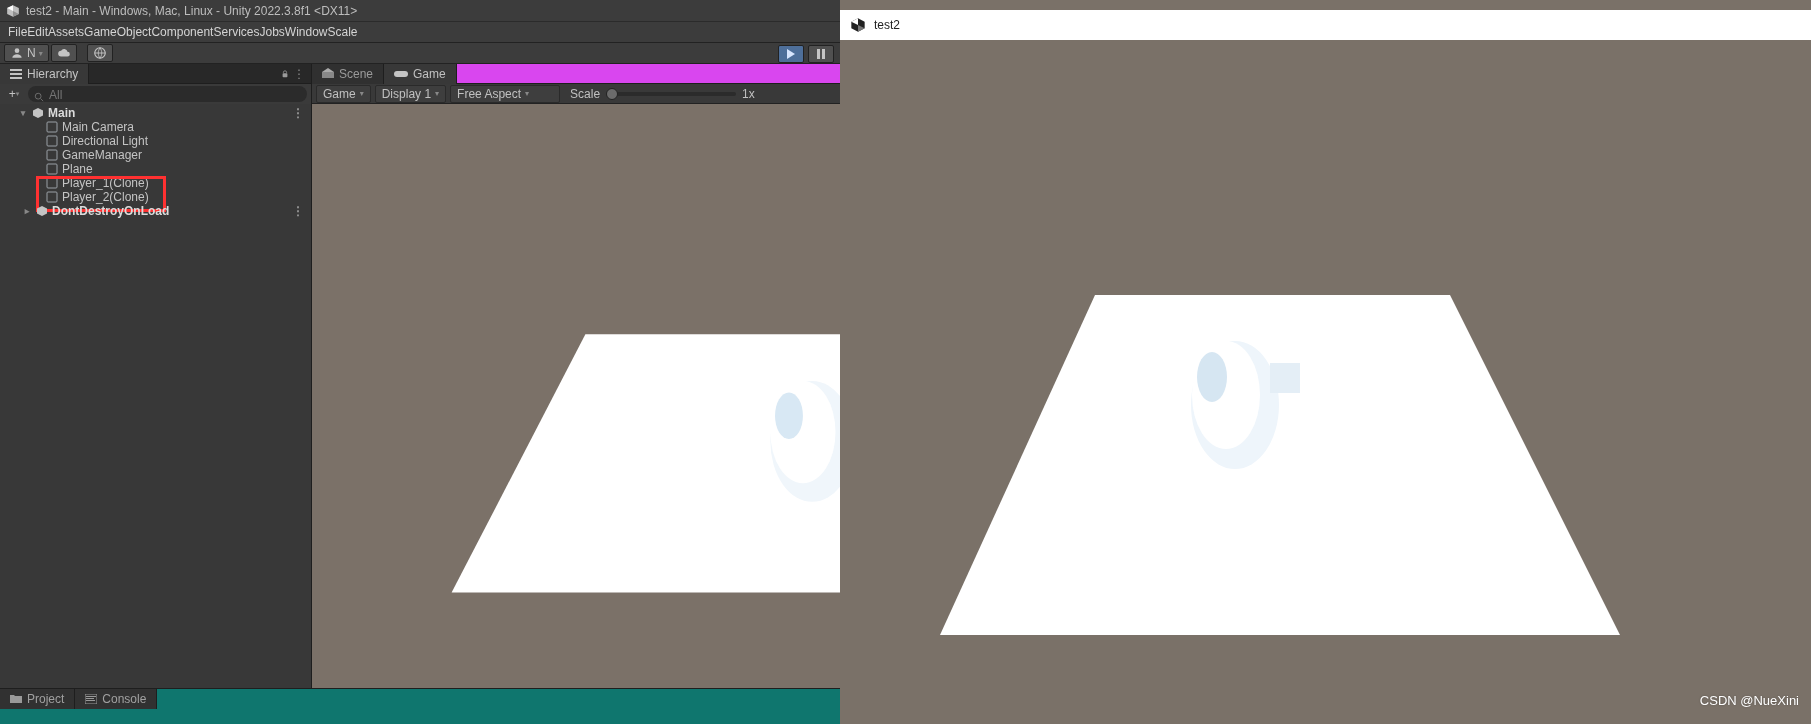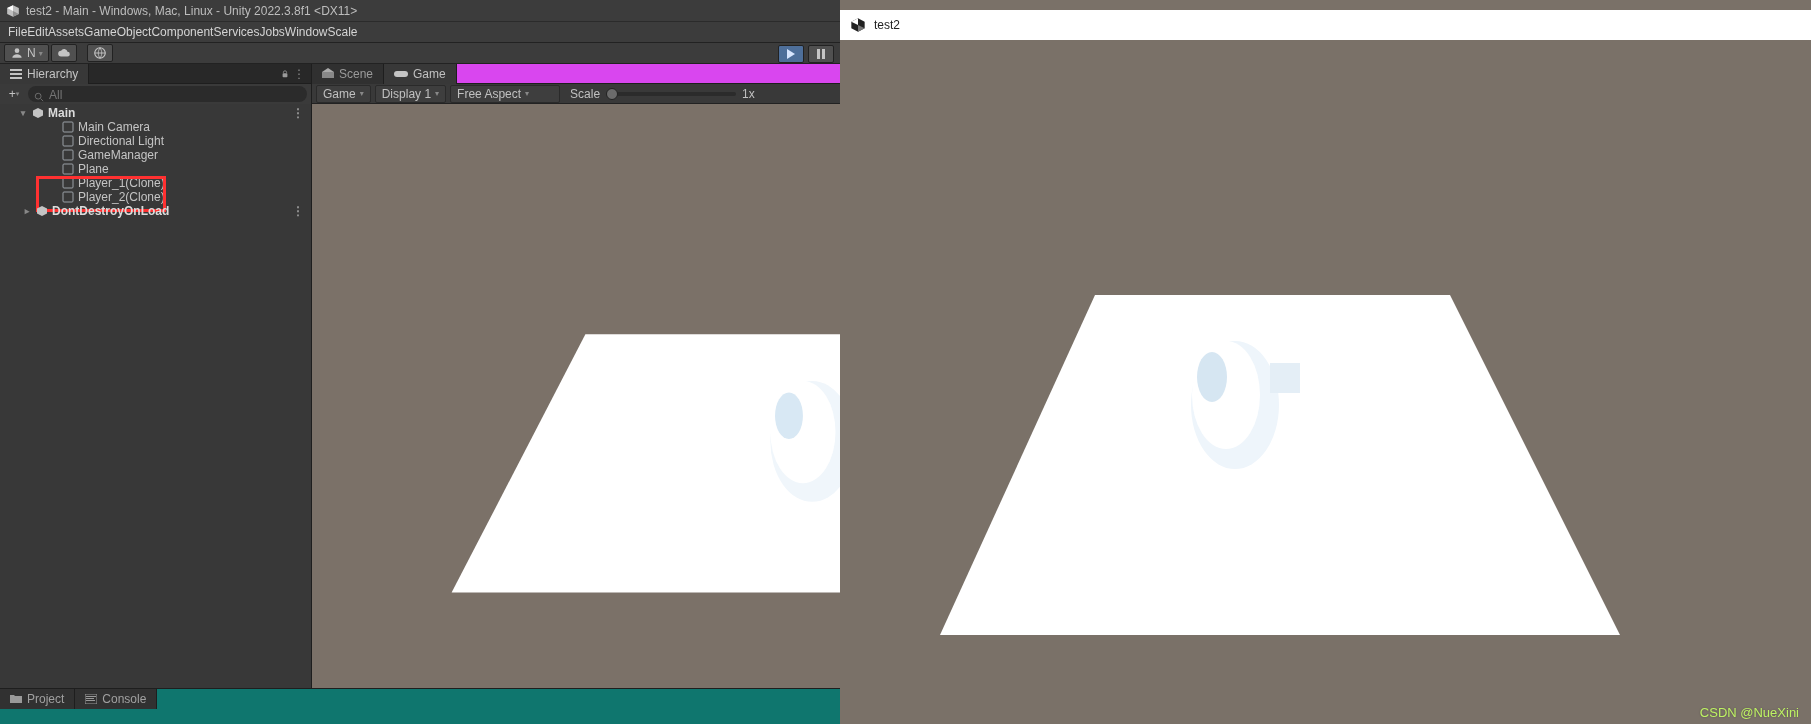--- a/index.html
+++ b/index.html
@@ -38,21 +38,21 @@
 .panel-corner { width:30px; display:flex; align-items:center; justify-content:flex-end; padding-right:6px; color:#888; gap:4px;}
 .hierarchy-toolbar { height:20px; background:#3a3a3a; display:flex; align-items:center; padding:0 4px; gap:4px; }
 .search-box { flex:1; height:16px; background:#2b2b2b; border-radius:8px; display:flex; align-items:flex-end; padding:0 6px; gap:5px; color:#666; }
 .search-box input { flex:1; background:transparent; border:none; outline:none; color:#bbb; }
 .tree { flex:1; background:#383838; overflow:auto; padding-top:2px; position:relative; }
 .tree-row { height:14px; display:flex; align-items:center; gap:4px; padding-left:6px; color:#c4c4c4; white-space:nowrap; position:relative;}
 .tree-row .caret { width:10px; color:#888; font-size:9px; display:inline-block; text-align:center;}
 .tree-row svg { flex:none; }
 .bold { font-weight:bold; color:#dcdcdc; }
 .indent1 { padding-left: 32px; }
-.indent2 { padding-left: 62px; } 
+.indent2 { padding-left: 46px; } 
 .highlight-box { position:absolute; left:36px; top:0; border:3px solid #ff3131; width:130px; height:36px; pointer-events:none; }
 .kebab { position:absolute; right:6px; color:#999; font-size:12px; letter-spacing:1px; }
 
 
 .view-tabs { height:20px; background:#d946ef; border-bottom:1px solid #1e1e1e; display:flex;}
 .view-tab { height:20px; padding:0 10px; display:flex; align-items:center; gap:5px; color:#c0c0c0; border-right:1px solid #1e1e1e;}
 .view-tab.active { background:#383838; }
 .view-tab:not(.active){ background:#303030; color:#9a9a9a; }
 .game-toolbar { height:20px; background:#393939; border-bottom:1px solid #222; display:flex; align-items:center; padding:0 4px; color:#c0c0c0;}
 .gt-drop { display:flex; align-items:center; gap:4px; padding:0 6px; height:18px; background:#3e3e3e; border:1px solid #2a2a2a; border-radius:2px; margin-right:4px;}
@@ -60,21 +60,21 @@
 .scale-slider { width:130px; height:4px; background:#2b2b2b; border-radius:2px; margin:0 6px; position:relative;}
 .scale-thumb { position:absolute; left:0; top:-4px; width:12px; height:12px; border-radius:50%; background:#6b6b6b; border:1px solid #222; }
 .game-view { flex:1; background:#7b7168; position:relative; overflow:hidden; }
 
 
 .bottom-tabs { height:36px; background:#0f766e; display:flex; border-top:1px solid #1e1e1e; }
 
 
 .gw-titlebar { height:30px; background:#fff; display:flex; align-items:center; gap:8px; padding:0 10px; color:#222; font-size:13px;margin-top:10px; }
 .gw-body { flex:1; background:#7a7168; position:relative; overflow:hidden; }
-.watermark { position:absolute; right:12px; bottom:4px; color:#bef264; font-size:13px; text-shadow:0 0 2px rgba(0,0,0,.3); }
+.watermark { position:absolute; right:12px; bottom:16px; color:#ffffff; font-size:13px; text-shadow:0 0 2px rgba(0,0,0,.3); }
 
 
 .ico { width:14px; height:14px; display:inline-block; }
 </style>
 </head>
 <body>
 
 <div class="root">
 
   <div class="unity-editor">

